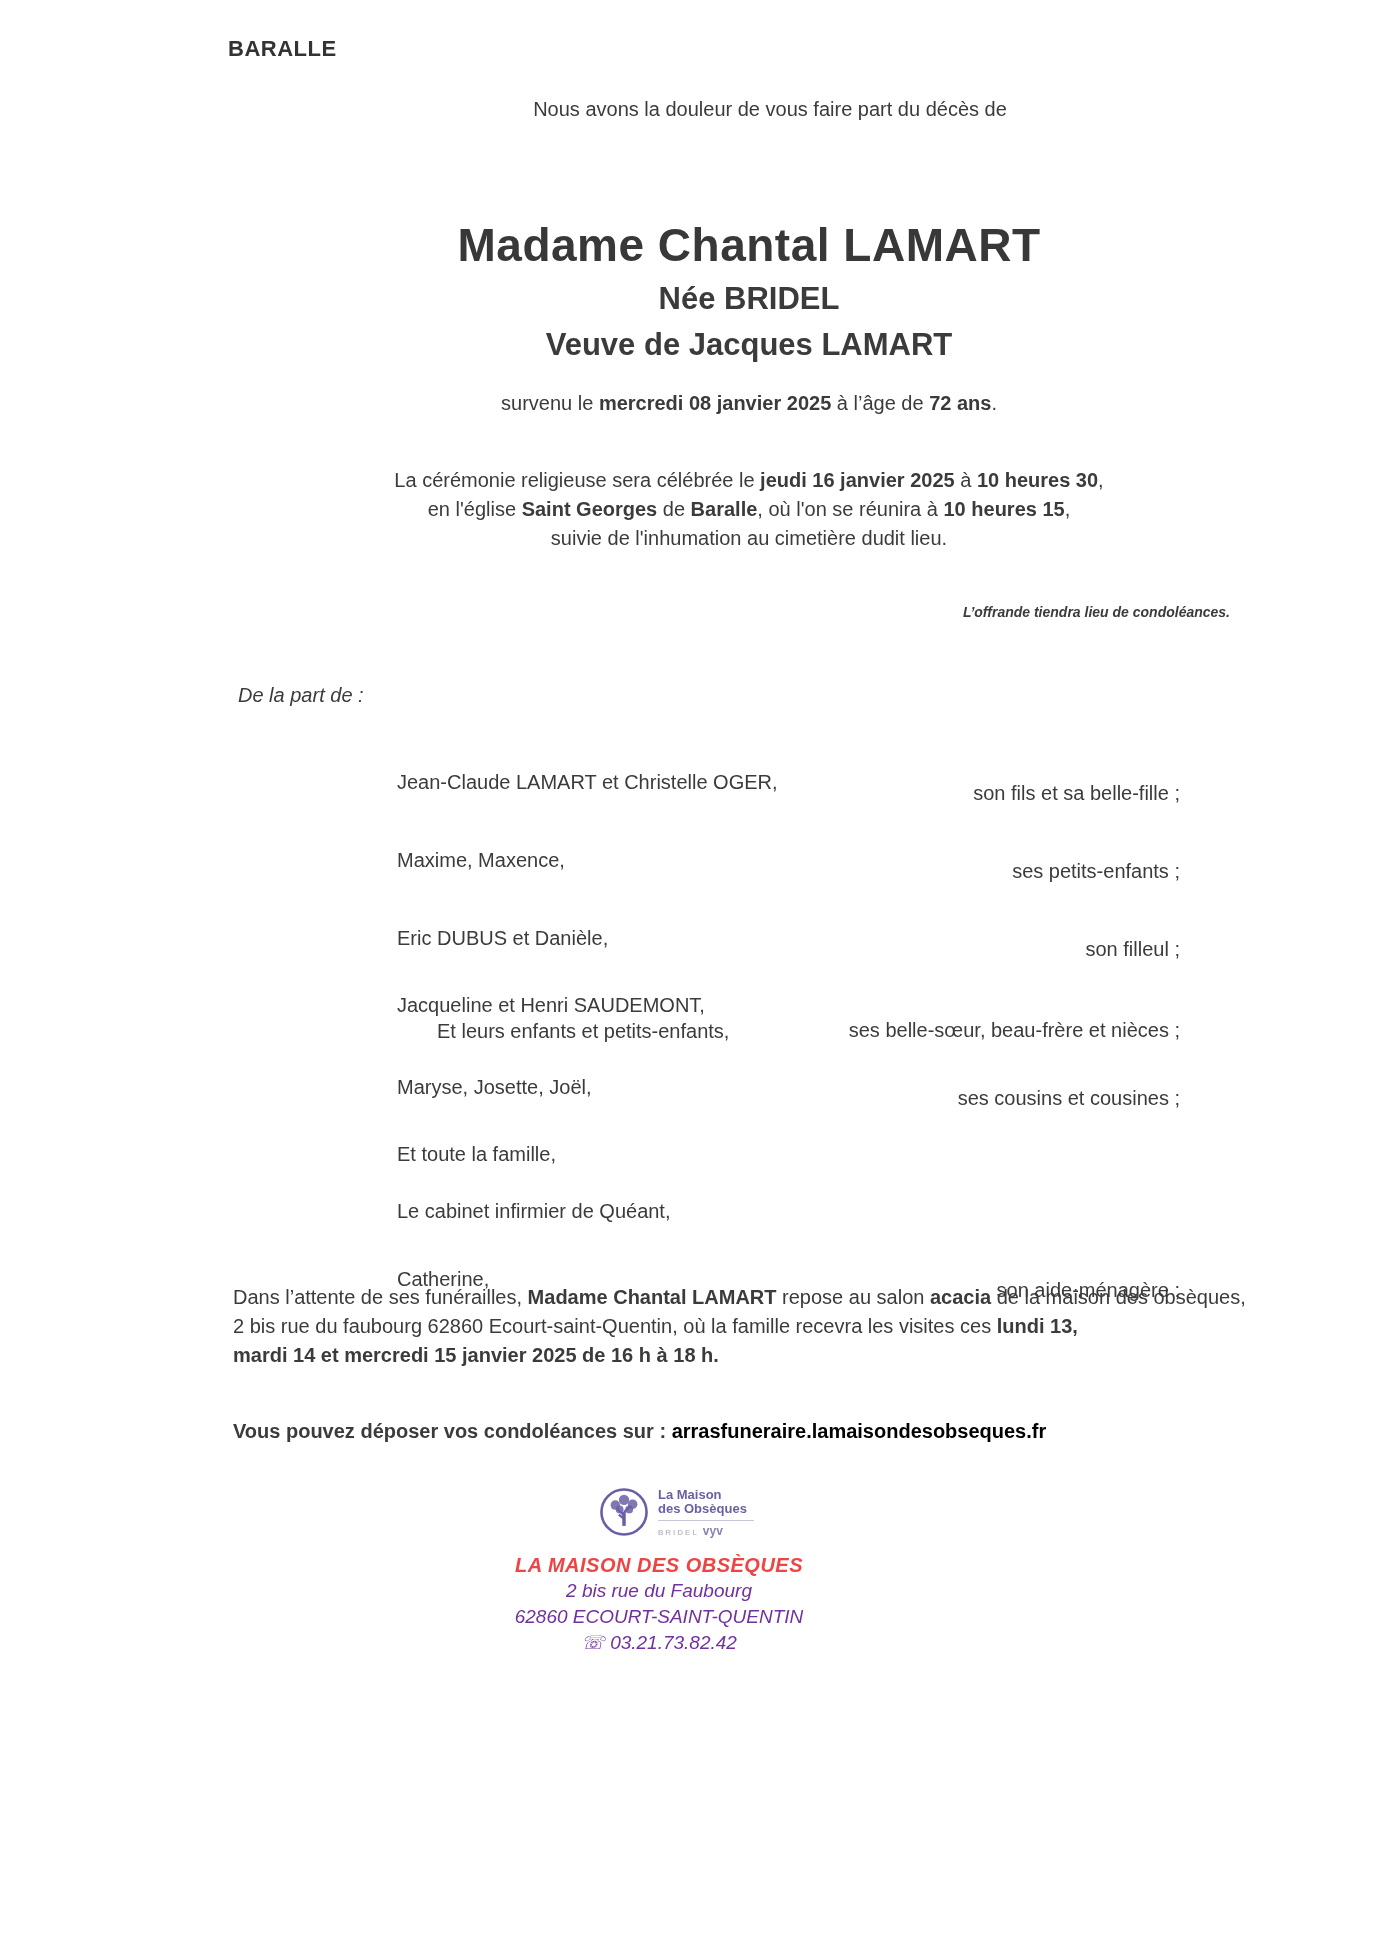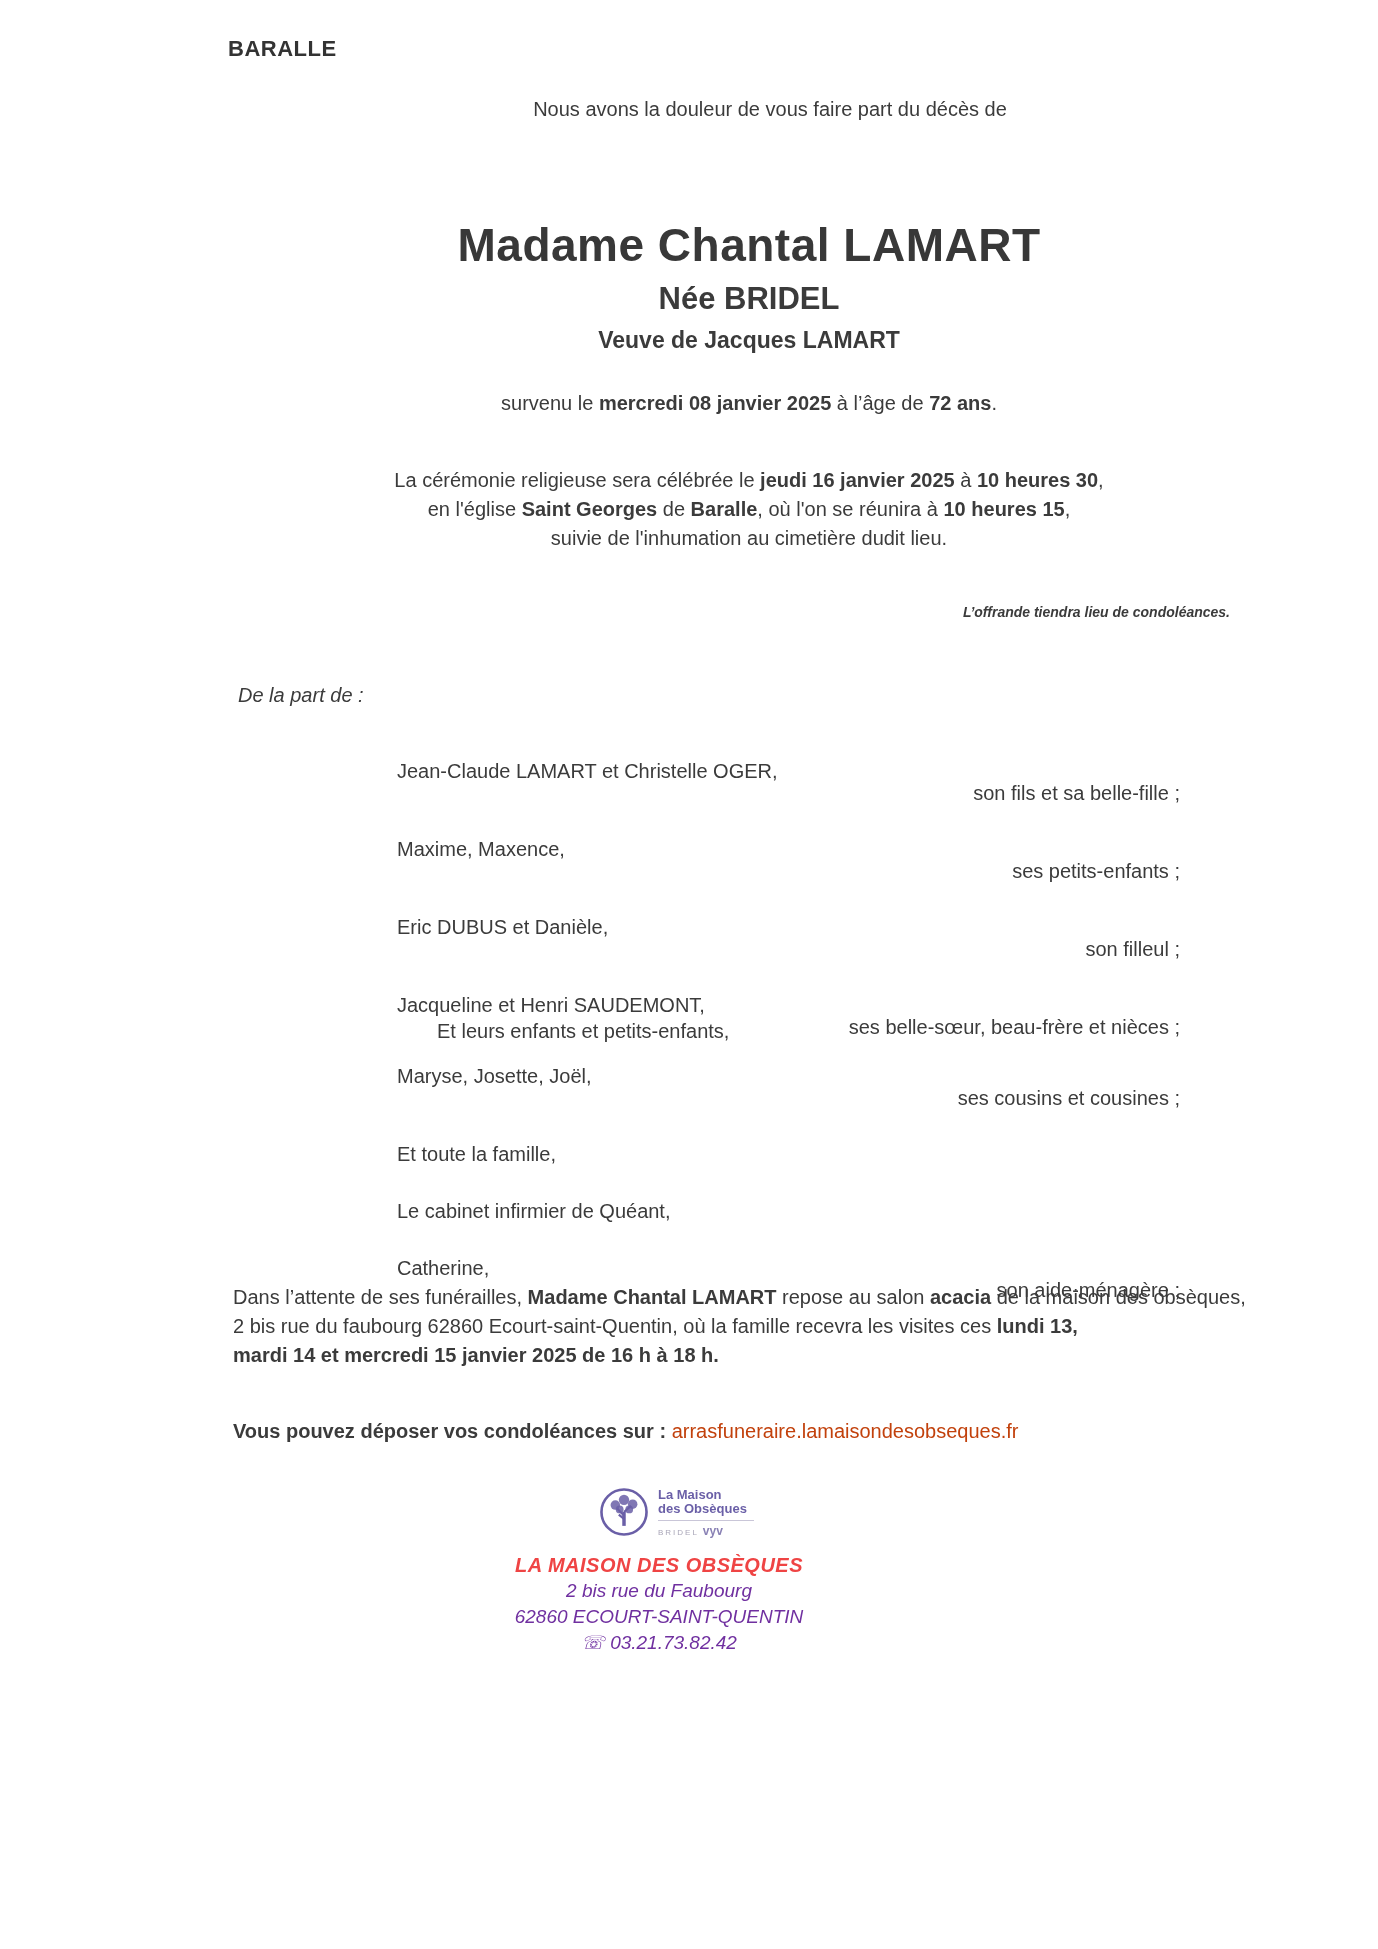--- a/index.html
+++ b/index.html
@@ -10,41 +10,41 @@
 
   .abs { position:absolute; }
 
   .commune { left:228px; top:36px; font-size:22px; font-weight:bold; letter-spacing:.5px; color:#333; }
 
   .center-col { left:120px; width:1258px; text-align:center; }
   .intro { left:160px; width:1220px; text-align:center; top:98px; font-size:20px; }
 
   .deceased-title { top:218px; font-size:46px; font-weight:bold; letter-spacing:.5px; color:#383838; }
   .deceased-maiden { top:281px; font-size:31px; font-weight:bold; }
-  .deceased-widow  { top:327px; font-size:23px; font-weight:bold; }
+  .deceased-widow  { top:327px; font-size:31px; font-weight:bold; }
 
   .death-line { top:392px; font-size:20px; }
 
   .ceremony { top:466px; font-size:20px; line-height:29px; }
 
   .offering { right:148px; top:604px; font-size:14px; font-weight:bold; font-style:italic; }
 
   .from-label { left:238px; top:684px; font-size:20px; font-style:italic; }
 
   .family-list { left:397px; top:758px; width:783px; font-size:20px; }
-  .family-row { display:flex; justify-content:space-between; align-items:flex-start; margin-bottom:31px; }
+  .family-row { display:flex; justify-content:space-between; align-items:center; margin-bottom:31px; }
   .family-row.two-line { margin-bottom:19px; }
   .family-left { text-align:left; line-height:26px; }
   .family-left .second-line { display:block; padding-left:40px; }
   .family-right { text-align:right; white-space:nowrap;margin-top:24px; }
 
   .visitation { left:233px; top:1283px; width:1090px; font-size:20px; line-height:29px; text-align:left; }
 
   .condolences { left:233px; top:1420px; font-size:20px; font-weight:bold; }
-  .condolences a { color:#c2410c; text-decoration:none; font-weight:normal; }
+  .condolences a { color:#000000; text-decoration:none; font-weight:bold; }
 
   .logo { left:598px; top:1485px; width:200px; display:flex; align-items:flex-end; }
   .logo-circle { width:52px; height:52px; flex:0 0 52px; }
   .logo-text { margin-left:8px; padding-top:3px; }
   .logo-name { color:#6a5fa7; font-weight:bold; font-size:13px; line-height:14px; }
   .logo-rule { height:1px; background:#c9c6d8; margin:4px 0 3px 0; width:96px; }
   .logo-group { font-size:8px; letter-spacing:2px; color:#a9a6b8; }
   .logo-group b { font-size:12px; letter-spacing:0; color:#8a82b5; font-family:"Liberation Sans", sans-serif; }
 
   .footer { left:299px; top:1552px; width:720px; text-align:center; font-style:italic; line-height:26px; }

